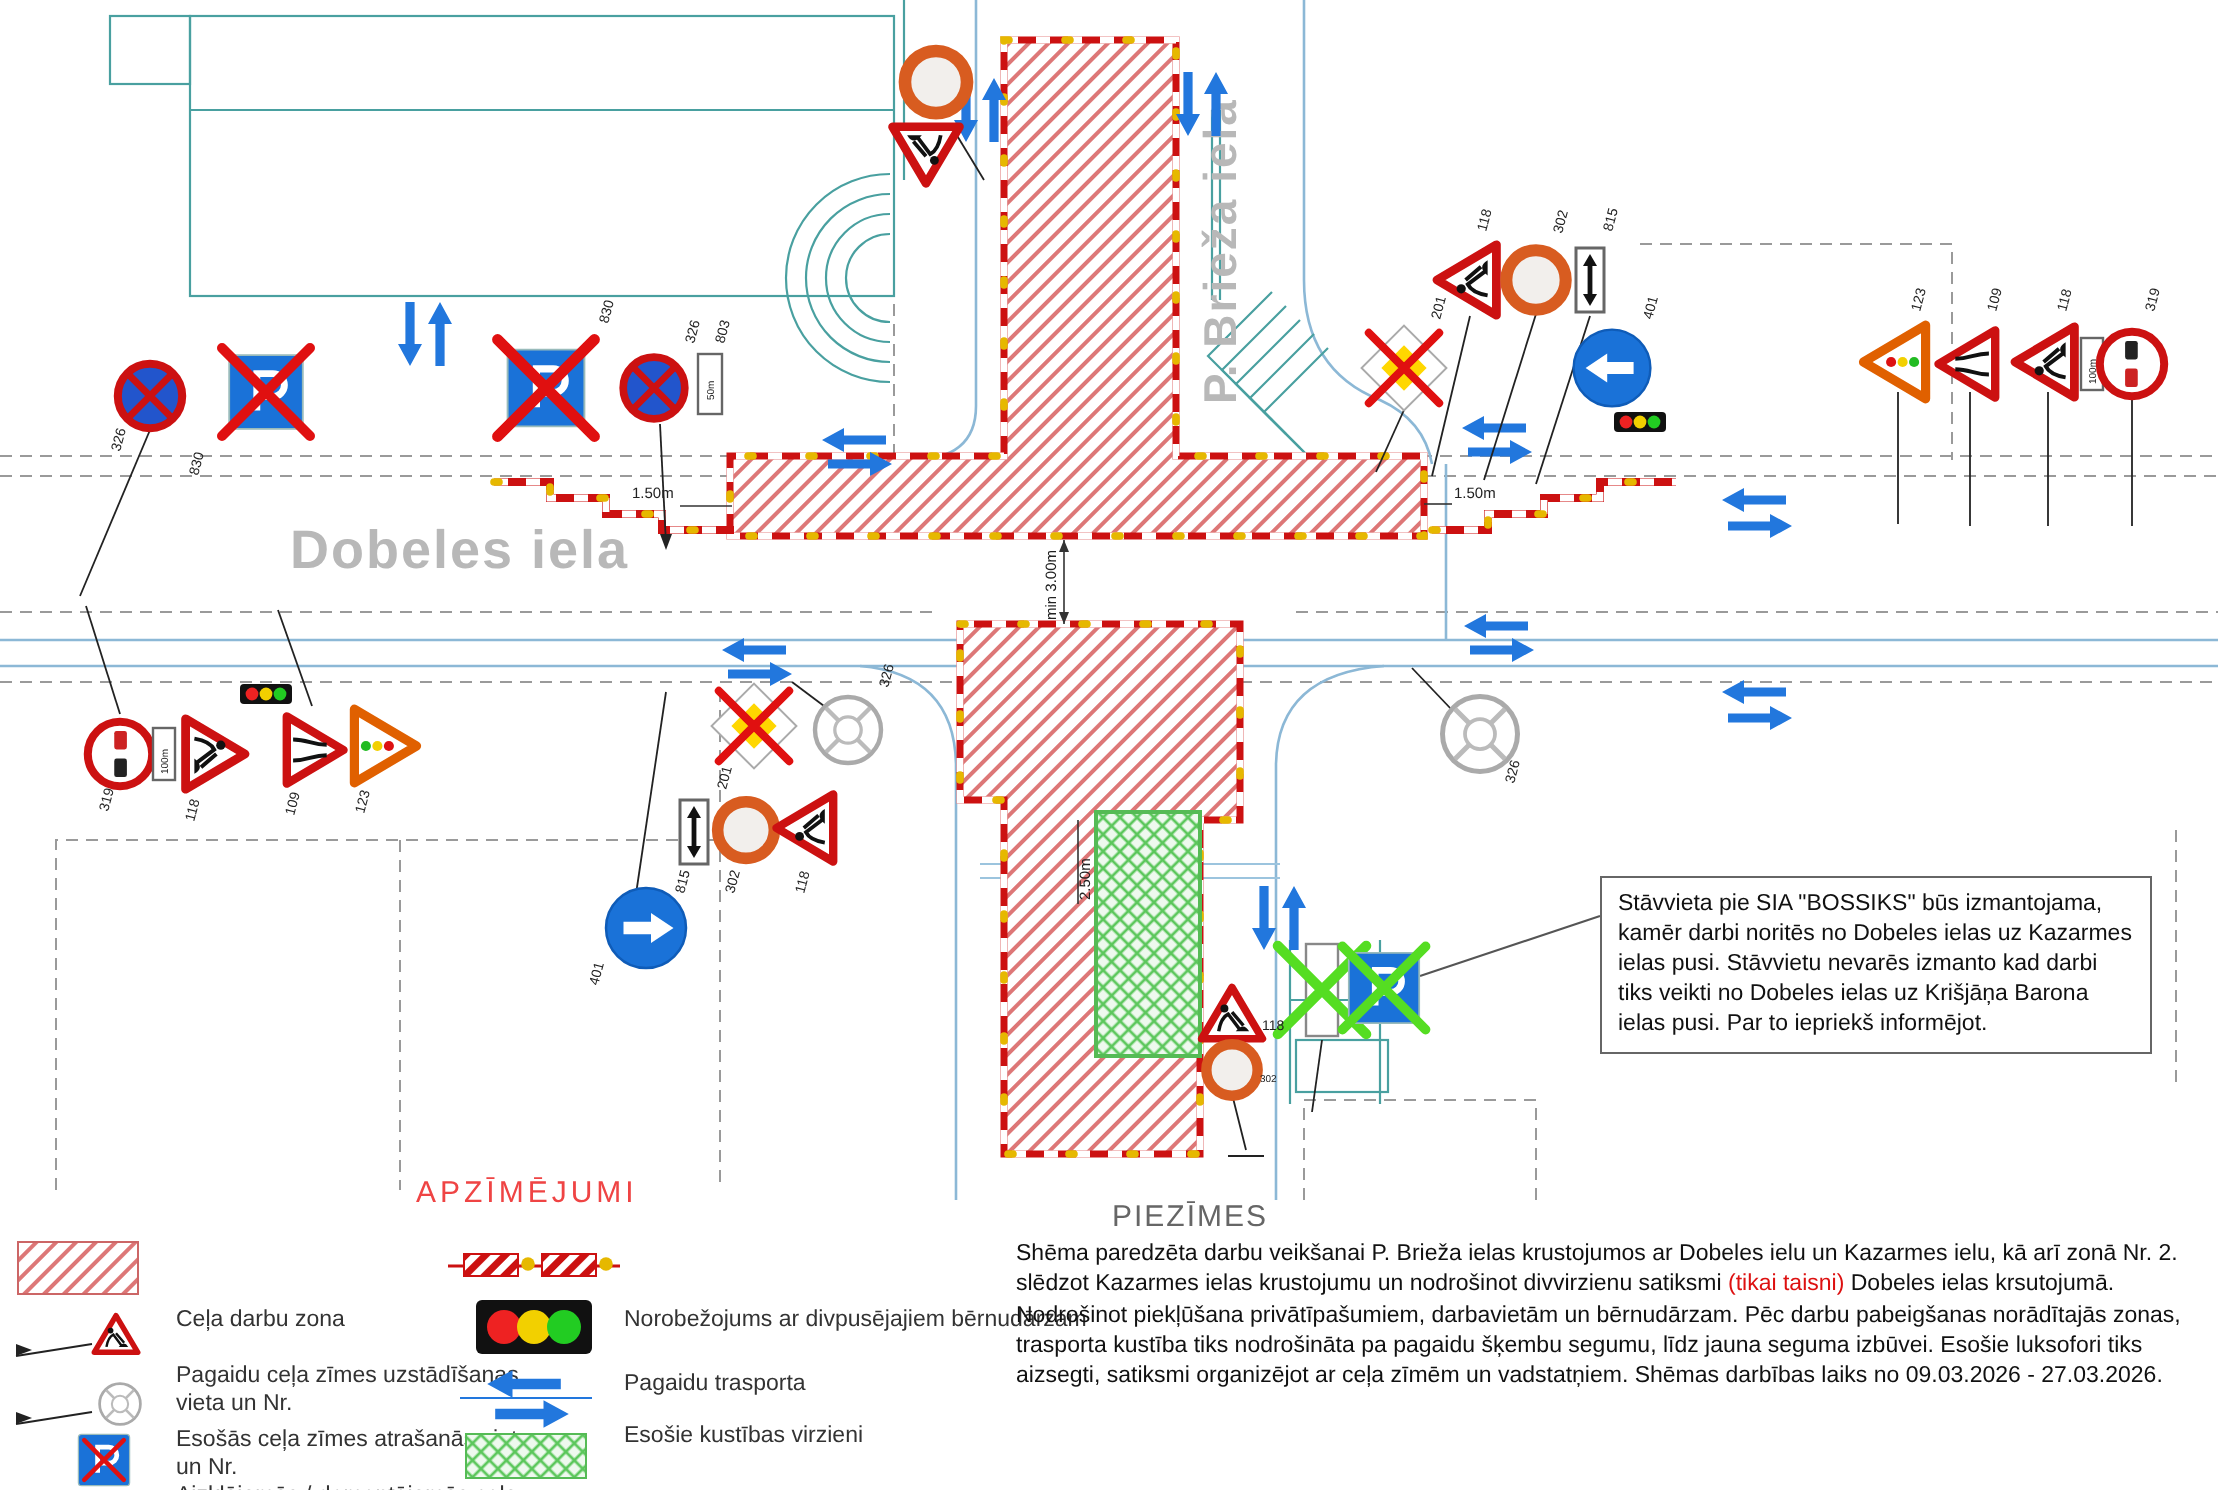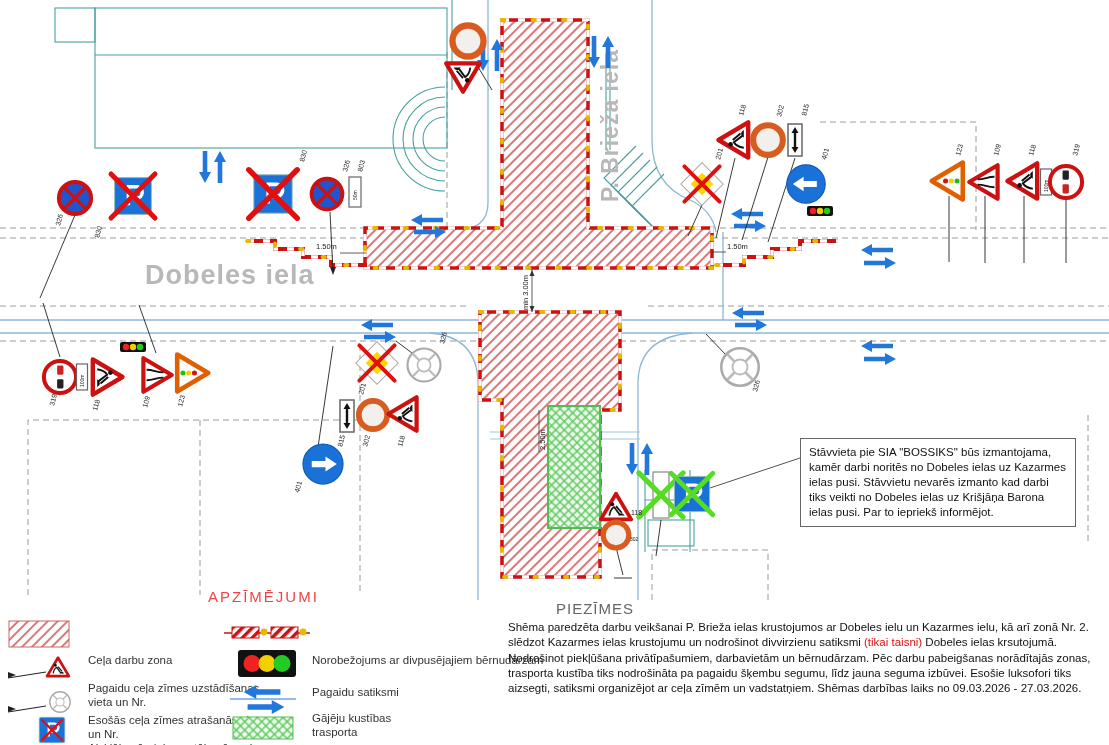--- a/index.html
+++ b/index.html
@@ -411,28 +411,28 @@
   <circle cx="79" cy="8" r="3.4" fill="#e6b800"></circle>
 </svg>
 <div class="lg-label" style="left:312px;top:626px;width:270px;white-space:nowrap">Norobežojums ar divpusējajiem bērnudārzam</div>
 
 <svg class="lg-icon" style="left:236px;top:648px" width="64" height="32">
   <rect x="2" y="2" width="58" height="27" rx="3" fill="#111"></rect>
   <circle cx="16" cy="15.5" r="8.5" fill="#ee2222"></circle>
   <circle cx="31" cy="15.5" r="8.5" fill="#f2d000"></circle>
   <circle cx="46" cy="15.5" r="8.5" fill="#22cc22"></circle>
 </svg>
-<div class="lg-label" style="left:312px;top:658px;width:200px;white-space:nowrap">Pagaidu satiksmi</div>
+<div class="lg-label" style="left:312px;top:658px;width:200px;white-space:nowrap">Pagaidu trasporta</div>
 
 <svg class="lg-icon" style="left:228px;top:684px" width="72" height="30">
   <use href="#arrR" transform="translate(34,8) rotate(180) scale(1.15)"></use>
   <line x1="2" y1="15" x2="68" y2="15" stroke="#2277dd" stroke-width="1"></line>
   <use href="#arrR" transform="translate(38,23) scale(1.15)"></use>
 </svg>
-<div class="lg-label" style="left:312px;top:684px;width:120px">Gājēju kustības trasporta</div>
+<div class="lg-label" style="left:312px;top:684px;width:120px">Esošie kustības virzieni</div>
 
 <svg class="lg-icon" style="left:232px;top:716px" width="64" height="26">
   <rect x="1" y="1" width="60" height="22" fill="url(#hatchGreen)" stroke="#55bb55"></rect>
 </svg>
 
 <div class="notes-title">PIEZĪMES</div>
 <div class="notes-body"><span>Shēma paredzēta darbu veikšanai P. Brieža ielas krustojumos ar Dobeles ielu un Kazarmes ielu, kā arī zonā Nr. 2. slēdzot Kazarmes ielas krustojumu un nodrošinot divvirzienu satiksmi </span><span class="red">(tikai taisni)</span><span> Dobeles ielas krsutojumā. Nodrošinot piekļūšana privātīpašumiem, darbavietām un bērnudārzam. Pēc darbu pabeigšanas norādītajās zonas, trasporta kustība tiks nodrošināta pa pagaidu šķembu segumu, līdz jauna seguma izbūvei. Esošie luksofori tiks aizsegti, satiksmi organizējot ar ceļa zīmēm un vadstatņiem. Shēmas darbības laiks no 09.03.2026 - 27.03.2026.</span></div>
 
 </div>
 

